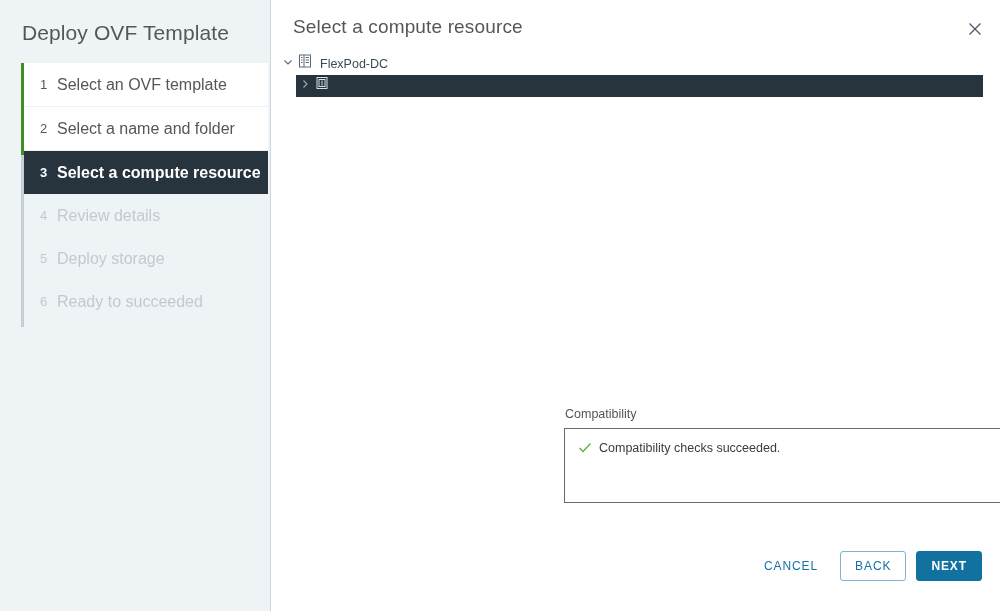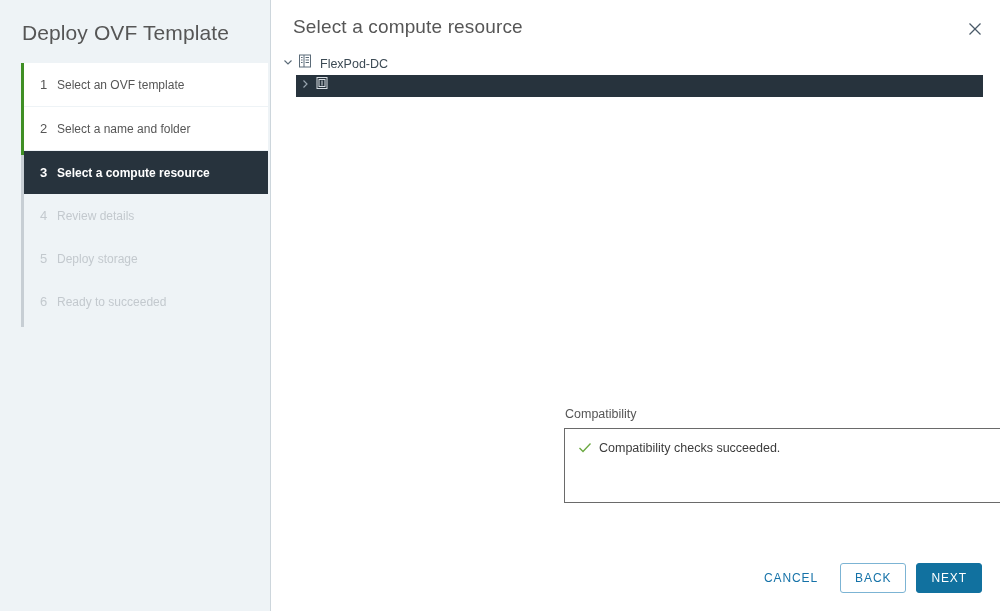--- a/index.html
+++ b/index.html
@@ -95,21 +95,21 @@
   .step.pending {
     color: #c3c9ce;
   }
   .step .num {
     display: inline-block;
     width: 17px;
     flex: 0 0 17px;
     font-size: 13px;
   }
   .step.current .num { font-weight: bold; }
-  .step .label { font-size: 12px; }
+  .step .label { font-size: 16px; }
 
   .step-gap { height: 1px; }
 
   
   .main {
     position: relative;
     flex: 1 1 auto;
     height: 611px;
     background: #ffffff;
     padding: 0;
@@ -234,21 +234,21 @@
     align-items: center;
     justify-content: center;
   }
   .check-icon svg { display: block; }
 
   
   .footer {
     position: absolute;
     left: 271px;
     right: 0;
-    bottom: 4px;
+    bottom: 16px;
     height: 58px;
     display: flex;
     align-items: center;
     justify-content: flex-end;
     padding-right: 18px;
     background: #ffffff;
   }
   .btn {
     font-family: "Liberation Sans", sans-serif;
     font-size: 12px;
@@ -275,21 +275,21 @@
     min-width: 64px;
     margin-left: 8px;
     text-align: right;
   }
   .btn-primary {
     background: #11719f;
     border: 1px solid #11719f;
     color: #ffffff;
     min-width: 64px;
     margin-left: 10px;
-    font-weight: normal;
+    font-weight: bold;
   }
 </style>
 </head>
 <body>
 
 <div class="wizard">
 
   <aside class="sidebar">
     <h1 class="wizard-title">Deploy OVF Template</h1>
 

